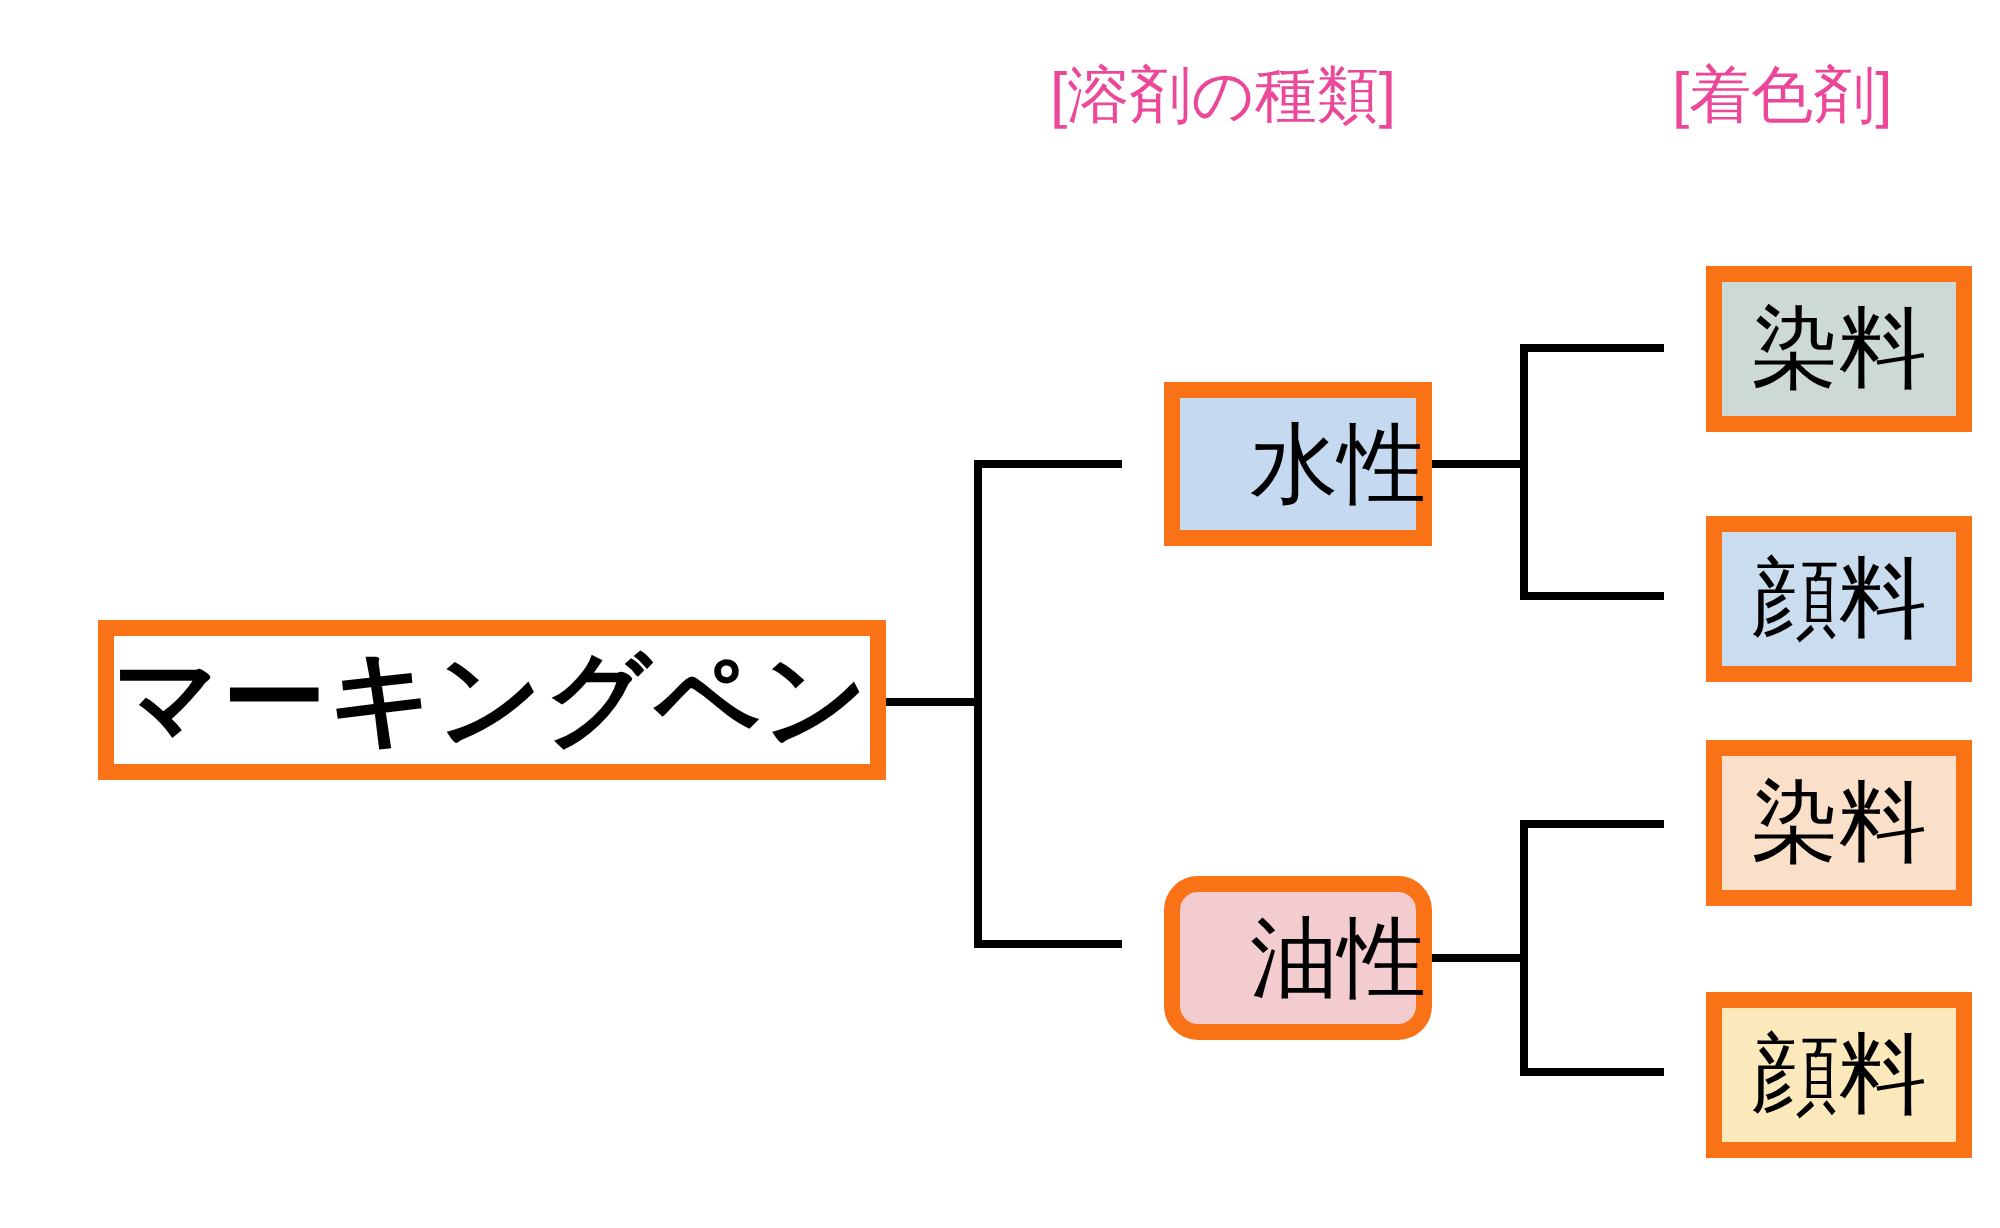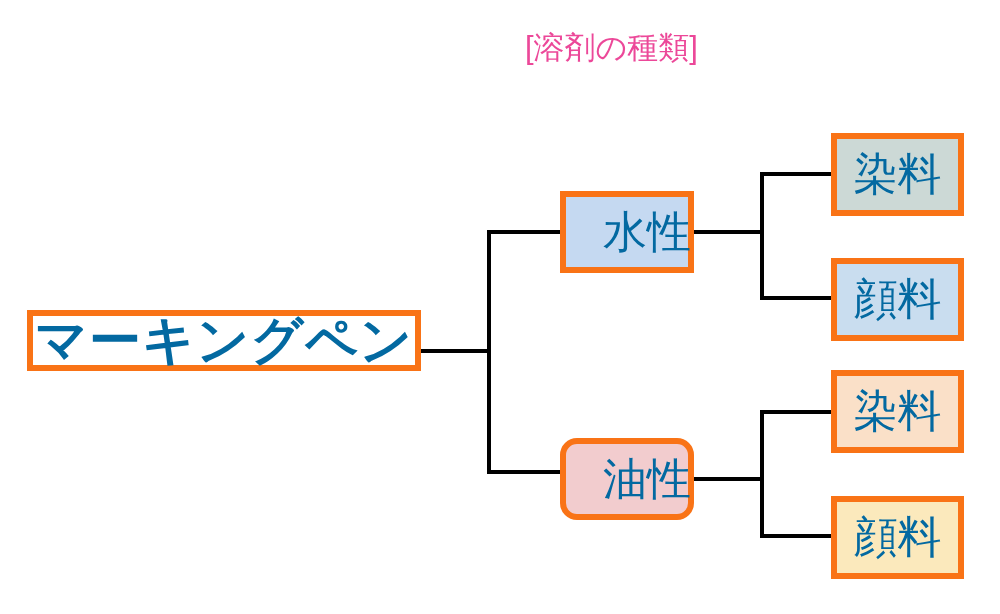--- a/index.html
+++ b/index.html
@@ -29,31 +29,32 @@
   }
   #header-solvent { left: 525px; top: 32px; }
   #header-colorant { left: 836px; top: 32px; }
 
   .node {
     position: absolute;
     box-sizing: border-box;
     display: flex;
     align-items: center;
     justify-content: center;
-    color: #0369a1;
-    border: 6px solid #f97316;
+    color: #000000;
+    border: 8px solid #f97316;
     background: #ffffff;
     white-space: nowrap;
+    margin-left: 22px;
   }
 
   #node-root {
     left: 27px;
     top: 310px;
     width: 394px;
-    height: 61px;
+    height: 80px;
     font-size: 52px;
     font-weight: bold;
     letter-spacing: 1px;
   }
 
   .node-level2 {
     width: 134px;
     height: 82px;
     font-size: 44px;
     font-weight: 400;
@@ -98,20 +99,21 @@
   #conn-yu-top      { left: 760px; top: 410px; width: 72px; }
   #conn-yu-bot      { left: 760px; top: 534px; width: 72px; }
 </style>
 </head>
 <body>
 
 <div id="canvas" style="background: rgb(255, 255, 255);">
 
   <div class="col-header" id="header-solvent">[溶剤の種類]</div>
 
+  <div class="col-header" id="header-colorant">[着色剤]</div>
 
   <div class="conn conn-h" id="conn-root-stub" style="background: rgb(0, 0, 0);"></div>
   <div class="conn conn-v" id="conn-trunk-main" style="background: rgb(0, 0, 0);"></div>
   <div class="conn conn-h" id="conn-trunk-top" style="background: rgb(0, 0, 0);"></div>
   <div class="conn conn-h" id="conn-trunk-bot" style="background: rgb(0, 0, 0);"></div>
 
   <div class="conn conn-h" id="conn-sui-stub" style="background: rgb(0, 0, 0);"></div>
   <div class="conn conn-v" id="conn-sui-main" style="background: rgb(0, 0, 0);"></div>
   <div class="conn conn-h" id="conn-sui-top" style="background: rgb(0, 0, 0);"></div>
   <div class="conn conn-h" id="conn-sui-bot" style="background: rgb(0, 0, 0);"></div>

